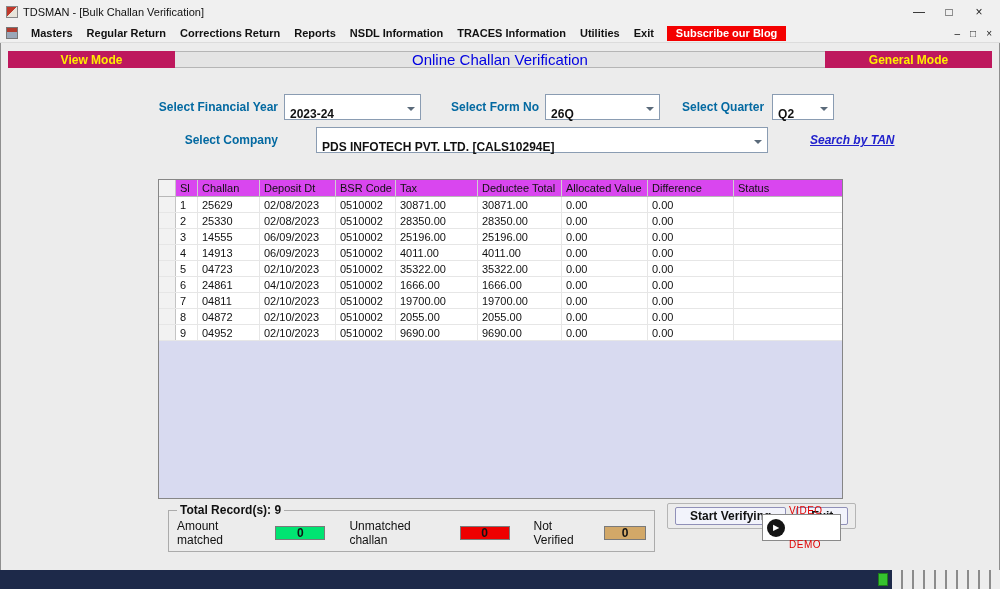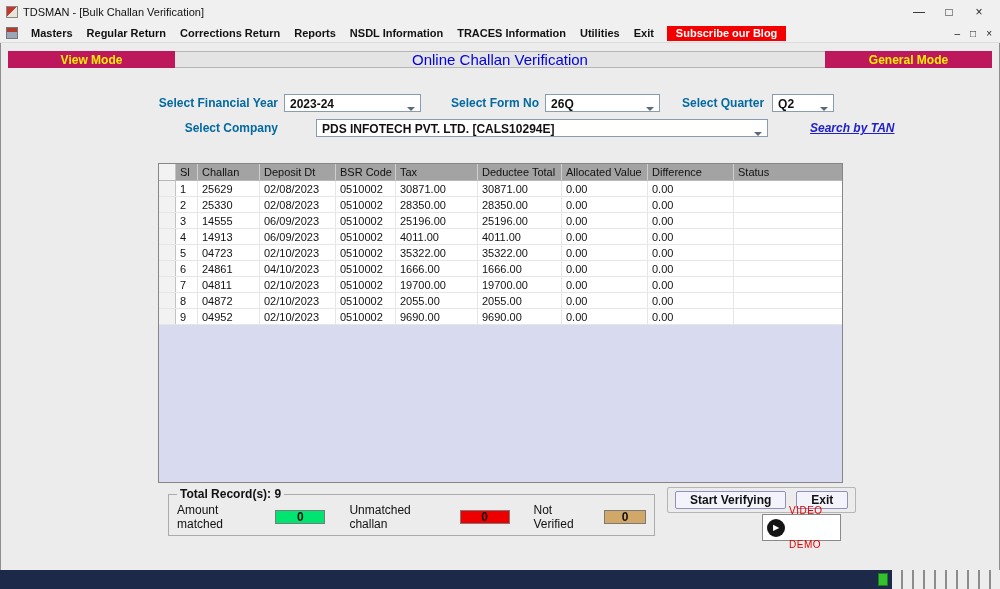--- a/index.html
+++ b/index.html
@@ -23,33 +23,33 @@
   .modebar { margin:8px 8px 0 8px; height:17px; display:flex; align-items:stretch; }
   .mode-black { width:167px; background:#be185d; color:#ffee00; font-weight:bold; font-size:12px; display:flex; align-items:center; justify-content:center; }
   .mode-center { flex:1; background:#e4e4e4; border:1px solid #b5b5b5; border-left:none; border-right:none; color:#0000e0; font-weight:normal; font-size:15px; display:flex; align-items:center; justify-content:center; }
 
   
   .form-row { display:flex; align-items:center; margin-left:158px; }
   .row1 { margin-top:26px; }
   .row2 { margin-top:7px;gap:32px; }
   .flabel { font-size:12px; font-weight:bold; color:#0369a1; }
   .lbl-fixed { width:120px; text-align:right; }
-  .dd { background:#fff; border:1px solid #8a9cb2; height:18px; display:flex; align-items:flex-end; font-size:12px; font-weight:bold; padding:0 5px; color:#111; }
+  .dd { background:#fff; border:1px solid #8a9cb2; height:18px; display:flex; align-items:flex-start; font-size:12px; font-weight:bold; padding:12px 5px; color:#111; }
   .dd-fy { width:137px; margin-left:6px; }
   .dd-form { width:115px; margin-left:6px; }
   .dd-q { width:62px; margin-left:8px; }
   .dd-company { width:452px; margin-left:6px; }
   .lbl-form { margin-left:30px; }
   .lbl-q { margin-left:22px; }
   .chev { margin-left:auto; width:0; height:0; border-left:4px solid transparent; border-right:4px solid transparent; border-top:4px solid #5a6a7a; }
   .tan-link { margin-left:10px; color:#2020cc; font-size:12px; font-weight:bold; font-style:italic; text-decoration:underline; }
 
   
   .grid { margin:26px 0 0 158px; width:685px; height:320px; border:1px solid #868686; background:#d8daf0; display:flex; flex-direction:column; font-size:11px; color:#111; }
-  .thead { display:flex; height:17px; background:#a3a3a3; border-bottom:1px solid #b8b8b8; flex:0 0 auto; }
+  .thead { display:flex; height:17px; background:#d946ef; border-bottom:1px solid #b8b8b8; flex:0 0 auto; }
   .thead .cell { border-right:1px solid #cfcfcf; display:flex; align-items:center; padding-left:4px; }
   .tbody { flex:1; overflow:hidden; }
   .trow { display:flex; height:16px; background:#fff; border-bottom:1px solid #e6e6e6; }
   .trow .cell { border-right:1px solid #e6e6e6; display:flex; align-items:center; padding-left:4px; overflow:hidden; white-space:nowrap; }
   .c-marker { width:17px; background:#f2f2f2; border-right:1px solid #c4c4c4 !important; padding-left:0 !important; }
   .c-sl { width:22px; } .c-challan { width:62px; } .c-deposit { width:76px; }
   .c-bsr { width:60px; } .c-tax { width:82px; } .c-dtotal { width:84px; }
   .c-alloc { width:86px; } .c-diff { width:86px; } .c-status { flex:1; border-right:none !important; }
 
   

